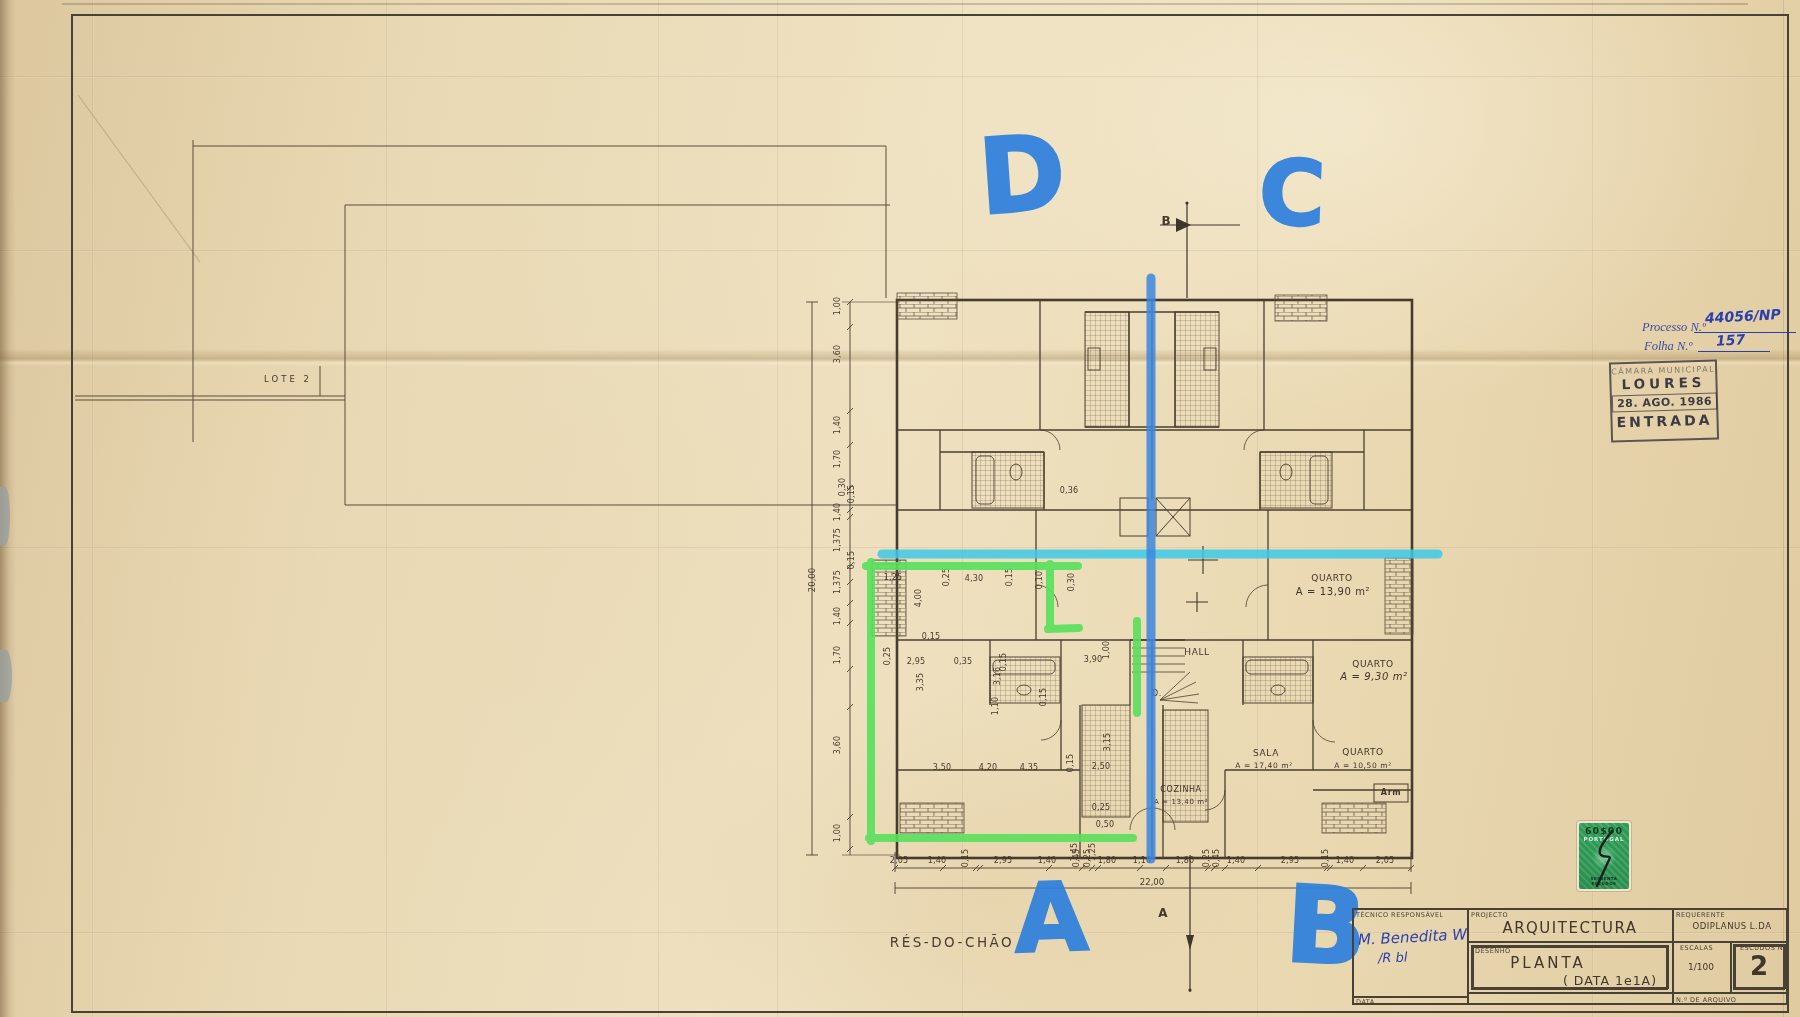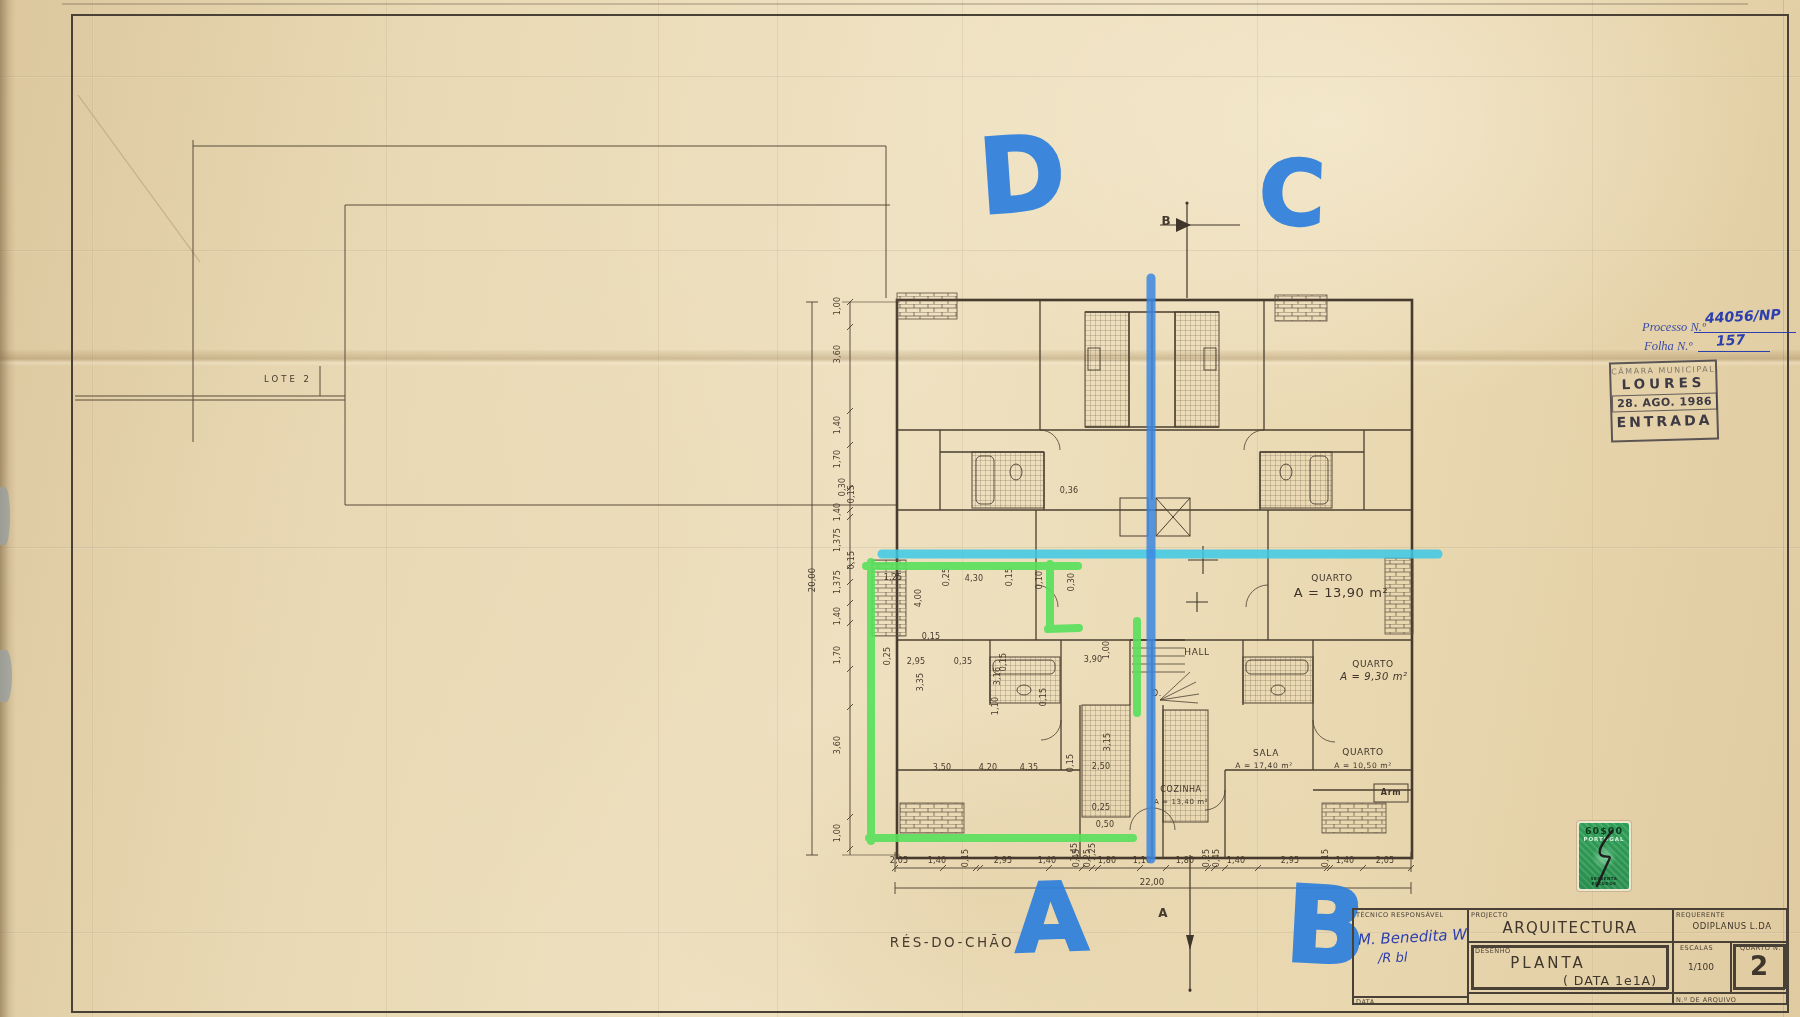--- a/index.html
+++ b/index.html
@@ -263,21 +263,21 @@
       <span class="lbl dim" style="left: 988px; top: 768px;">4,20</span>
       <span class="lbl dim" style="left: 1029px; top: 768px;">4,35</span>
       <span class="lbl dim rot" style="left: 1071px; top: 763px;">0,15</span>
       <span class="lbl dim" style="left: 1101px; top: 767px;">2,50</span>
       <span class="lbl dim rot" style="left: 1108px; top: 742px;">3,15</span>
       <span class="lbl dim" style="left: 1101px; top: 808px;">0,25</span>
       <span class="lbl dim" style="left: 1105px; top: 825px;">0,50</span>
       <span class="lbl dim rot" style="left: 1075px; top: 852px;">1,45</span>
       <span class="lbl dim rot" style="left: 1093px; top: 852px;">1,25</span>
       <span class="lbl room" style="left: 1332px; top: 578px;">QUARTO</span>
-      <span class="lbl room" style="left: 1333px; top: 592px; font-size: 13px; margin-left: 8px;">A = 13,90 m²</span>
+      <span class="lbl room" style="left: 1333px; top: 592px; font-size: 10px;">A = 13,90 m²</span>
       <span class="lbl room" style="left: 1373px; top: 664px;">QUARTO</span>
       <span class="lbl room" style="left: 1374px; top: 677px; font-size: 10px; font-style: italic;">A = 9,30 m²</span>
       <span class="lbl room" style="left: 1266px; top: 753px;">SALA</span>
       <span class="lbl room" style="left: 1264px; top: 766px; font-size: 7.5px;">A = 17,40 m²</span>
       <span class="lbl room" style="left: 1363px; top: 752px;">QUARTO</span>
       <span class="lbl room" style="left: 1363px; top: 766px; font-size: 7.5px;">A = 10,50 m²</span>
       <span class="lbl room" style="left: 1181px; top: 790px; font-size: 8px;">COZINHA</span>
       <span class="lbl room" style="left: 1181px; top: 802px; font-size: 7px;">A = 13,40 m²</span>
       <span class="lbl room" style="left: 1197px; top: 652px;">HALL</span>
       <span class="lbl room" style="left: 1391px; top: 793px; font-size: 8px; font-weight: bold;">Arm</span>
@@ -358,21 +358,21 @@
     <div class="tb-line" style="left:1733px;top:987px;width:52px;height:2.5px"></div>
     <div class="tb-line" style="left:1733px;top:944px;width:2.5px;height:45px"></div>
     <div class="tb-line" style="left:1783px;top:944px;width:2.5px;height:45px"></div>
 
     <span class="tb-label" style="left:1356px;top:911px">TÉCNICO RESPONSÁVEL</span>
     <span class="tb-label" style="left:1356px;top:998px">DATA</span>
     <span class="tb-label" style="left:1471px;top:911px">PROJECTO</span>
     <span class="tb-label" style="left:1475px;top:947px">DESENHO</span>
     <span class="tb-label" style="left:1676px;top:911px">REQUERENTE</span>
     <span class="tb-label" style="left:1680px;top:944px">ESCALAS</span>
-    <span class="tb-label" style="left:1740px;top:944px">QUARTO N.</span>
+    <span class="tb-label" style="left:1740px;top:944px">ESCUDOS N.</span>
     <span class="tb-label" style="left:1676px;top:996px">N.º DE ARQUIVO</span>
 
     <span class="tb-value center" style="left:1570px;top:928px;font-size:15px;letter-spacing:1.5px">ARQUITECTURA</span>
     <span class="tb-value center" style="left:1548px;top:963px;font-size:15px;letter-spacing:3px">PLANTA</span>
     <span class="tb-value center" style="left:1610px;top:980px;font-size:12.5px;letter-spacing:1px">( DATA 1e1A)</span>
     <span class="tb-value center" style="left:1732px;top:926px;font-size:8.5px;letter-spacing:.5px">ODIPLANUS  L.DA</span>
     <span class="tb-value center" style="left:1701px;top:967px;font-size:9px">1/100</span>
     <span class="tb-value center" style="left:1759px;top:966px;font-size:26px;font-weight:700">2</span>
     <span class="sig" style="left:1358px;top:928px;font-size:15px;transform:rotate(-3deg)">M. Benedita W</span>
     <span class="sig" style="left:1378px;top:950px;font-size:13px;transform:rotate(-2deg)">/R bl</span>

